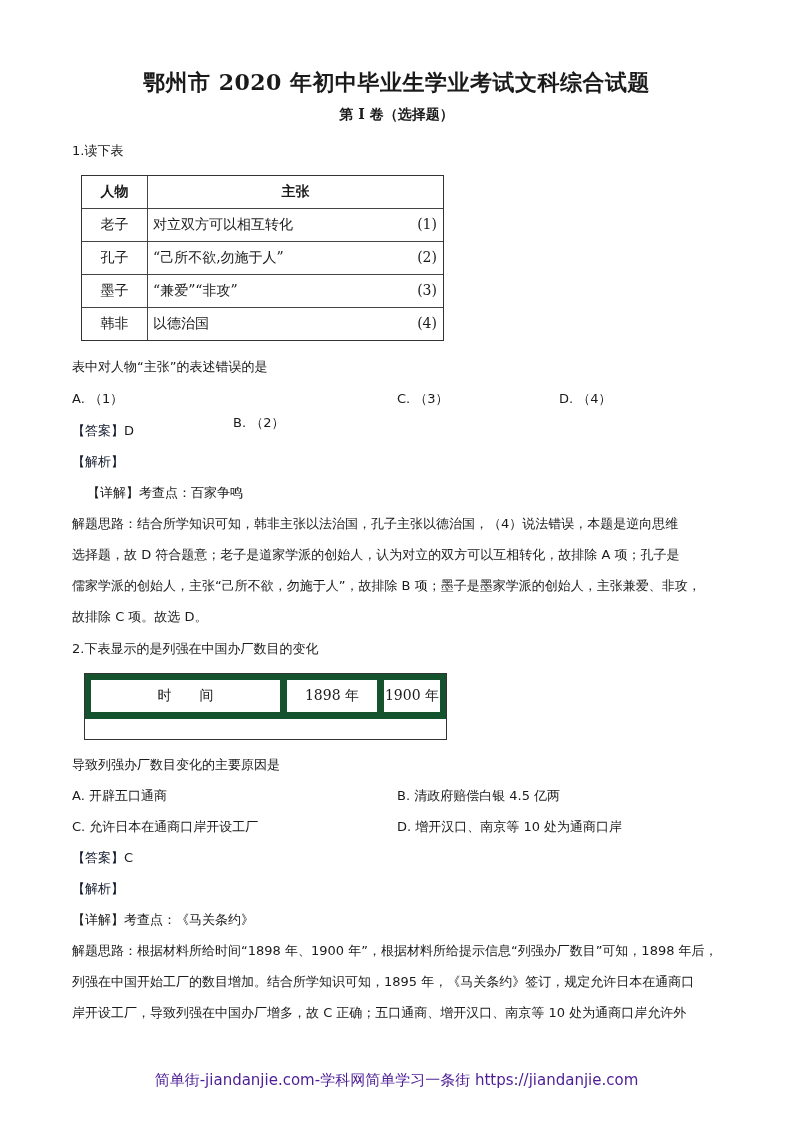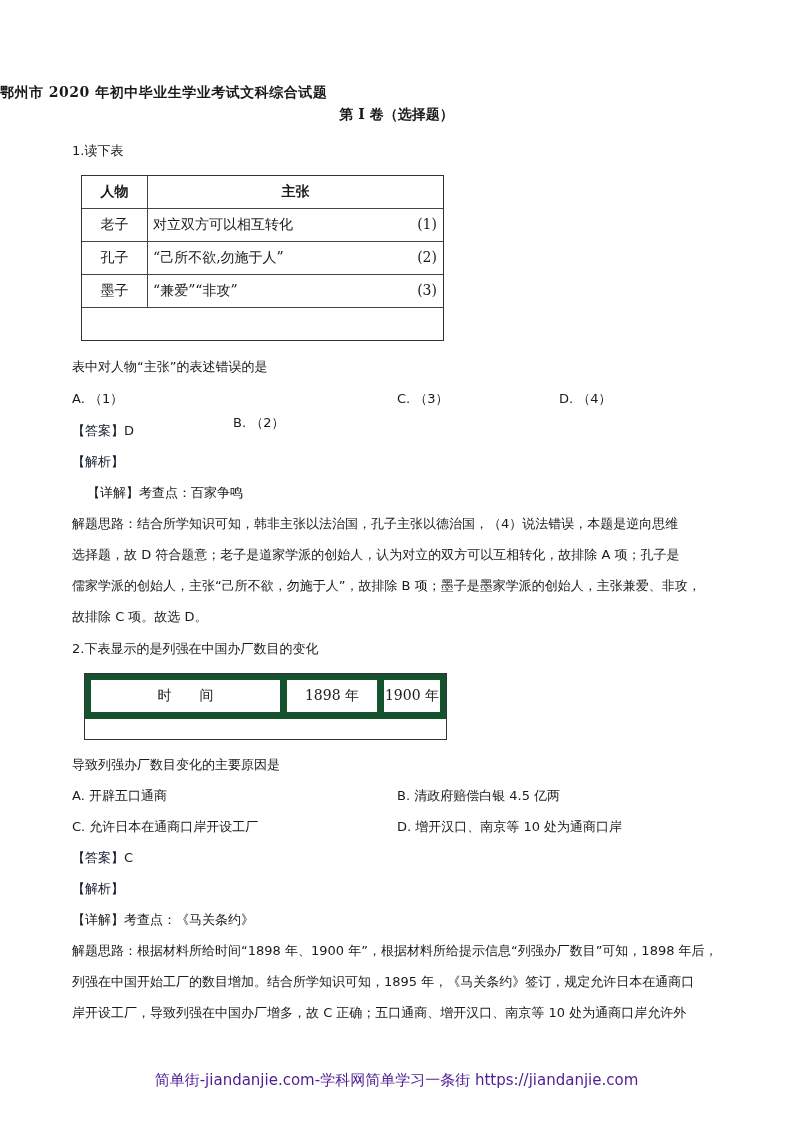--- a/index.html
+++ b/index.html
@@ -1,19 +1,19 @@
 <!DOCTYPE html>
 <html><head>
 <meta charset="utf-8">
 <style>
   html, body { margin: 0; padding: 0; background: #ffffff; }
   body { width: 793px; height: 1122px; position: relative; overflow: hidden;
          font-family: "DejaVu Sans", "Liberation Sans", sans-serif; color: #1a1a1a; }
   .abs { position: absolute; }
-  .title { left: 0; width: 793px; top: 84px; font-size: 14px; font-weight: bold;
+  .title { left: 0; width: 793px; top: 68px; text-align: center; font-size: 22px; font-weight: bold;
            font-family: "DejaVu Serif", "Liberation Serif", serif; letter-spacing: 0.5px; }
   .subtitle { left: 0; width: 793px; top: 106px; text-align: center; font-size: 14px; font-weight: bold;
               font-family: "DejaVu Serif", "Liberation Serif", serif; }
   .line { font-size: 13px; line-height: 16px; white-space: nowrap; }
   .blue { color: #0f172a; }
   table.t1 { position: absolute; left: 81px; top: 175px; width: 363px; border-collapse: collapse;
              font-family: "DejaVu Serif", "Liberation Serif", serif; font-size: 14px; }
   table.t1 td { border: 1px solid #444; height: 32px; padding: 0; }
   table.t1 td.c1 { width: 65px; text-align: center; }
   table.t1 td.c2 { padding-left: 5px; position: relative; }
@@ -45,20 +45,24 @@
     <td class="c1">老子</td>
     <td class="c2"><span>对立双方可以相互转化</span><span class="num">(1)</span></td>
   </tr>
   <tr>
     <td class="c1">孔子</td>
     <td class="c2"><span>“己所不欲,勿施于人”</span><span class="num">(2)</span></td>
   </tr>
   <tr>
     <td class="c1">墨子</td>
     <td class="c2"><span>“兼爱”“非攻”</span><span class="num">(3)</span></td>
+  </tr>
+  <tr>
+    <td class="c1">韩非</td>
+    <td class="c2"><span>以德治国</span><span class="num">(4)</span></td>
   </tr>
 </tbody>
   </table>
 <div class="outer1"></div>
 
 <div class="abs line" style="left:72px; top:359px;">表中对人物“主张”的表述错误的是</div>
 
 <div class="abs line" style="left:72px; top:391px;">A. （1）</div>
 <div class="abs line" style="left:233px; top:391px;margin-top:24px;">B. （2）</div>
 <div class="abs line" style="left:397px; top:391px;">C. （3）</div>

